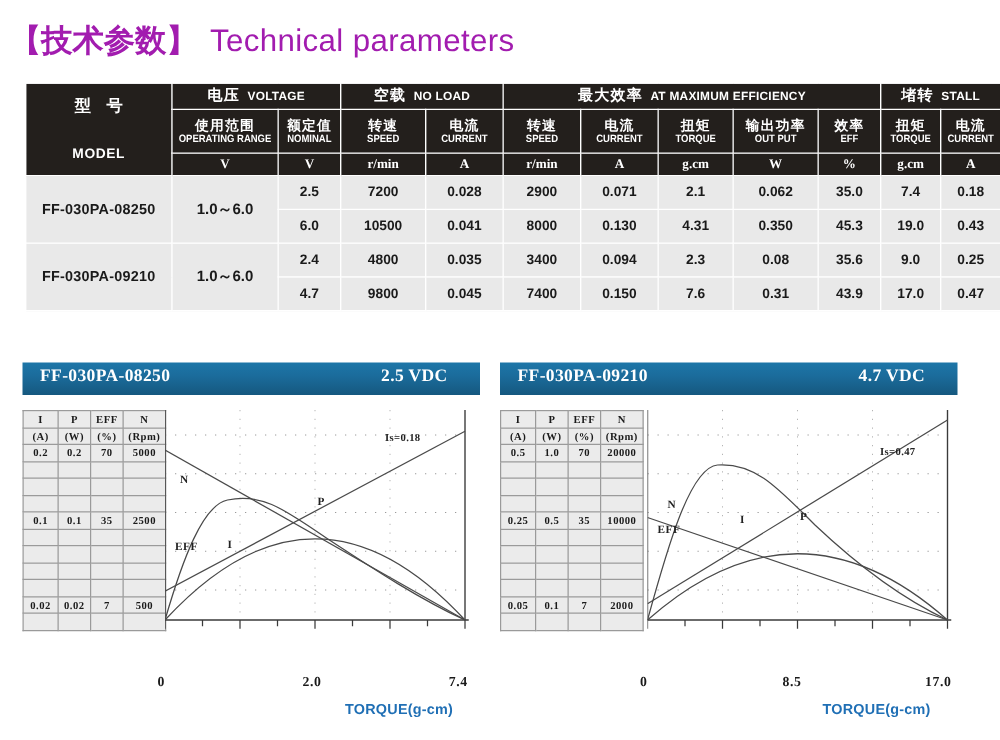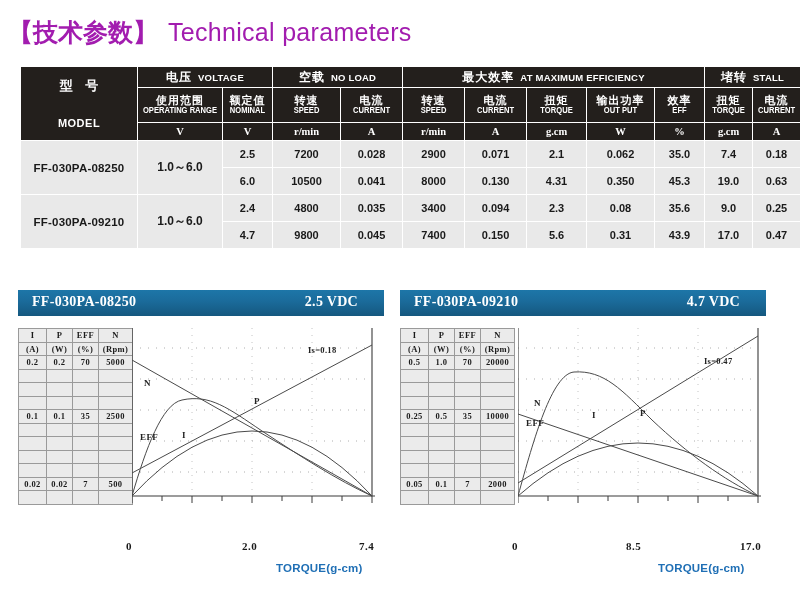--- a/index.html
+++ b/index.html
@@ -355,21 +355,21 @@
     <tr>
       <td>6.0</td>
       <td>10500</td>
       <td>0.041</td>
       <td>8000</td>
       <td>0.130</td>
       <td>4.31</td>
       <td>0.350</td>
       <td>45.3</td>
       <td>19.0</td>
-      <td>0.63</td>
+      <td>0.43</td>
     </tr>
     <tr class="row-alt">
       <td rowspan="2" class="model-cell">FF-030PA-09210</td>
       <td rowspan="2" class="range-cell">1.0～6.0</td>
       <td>2.4</td>
       <td>4800</td>
       <td>0.035</td>
       <td>3400</td>
       <td>0.094</td>
       <td>2.3</td>
@@ -377,21 +377,21 @@
       <td>35.6</td>
       <td>9.0</td>
       <td>0.25</td>
     </tr>
     <tr class="row-alt">
       <td>4.7</td>
       <td>9800</td>
       <td>0.045</td>
       <td>7400</td>
       <td>0.150</td>
-      <td>5.6</td>
+      <td>7.6</td>
       <td>0.31</td>
       <td>43.9</td>
       <td>17.0</td>
       <td>0.47</td>
     </tr>
   </tbody>
 </table>
 
 <div class="chart-panel" id="chart-panel-left">
   <div class="chart-header">

